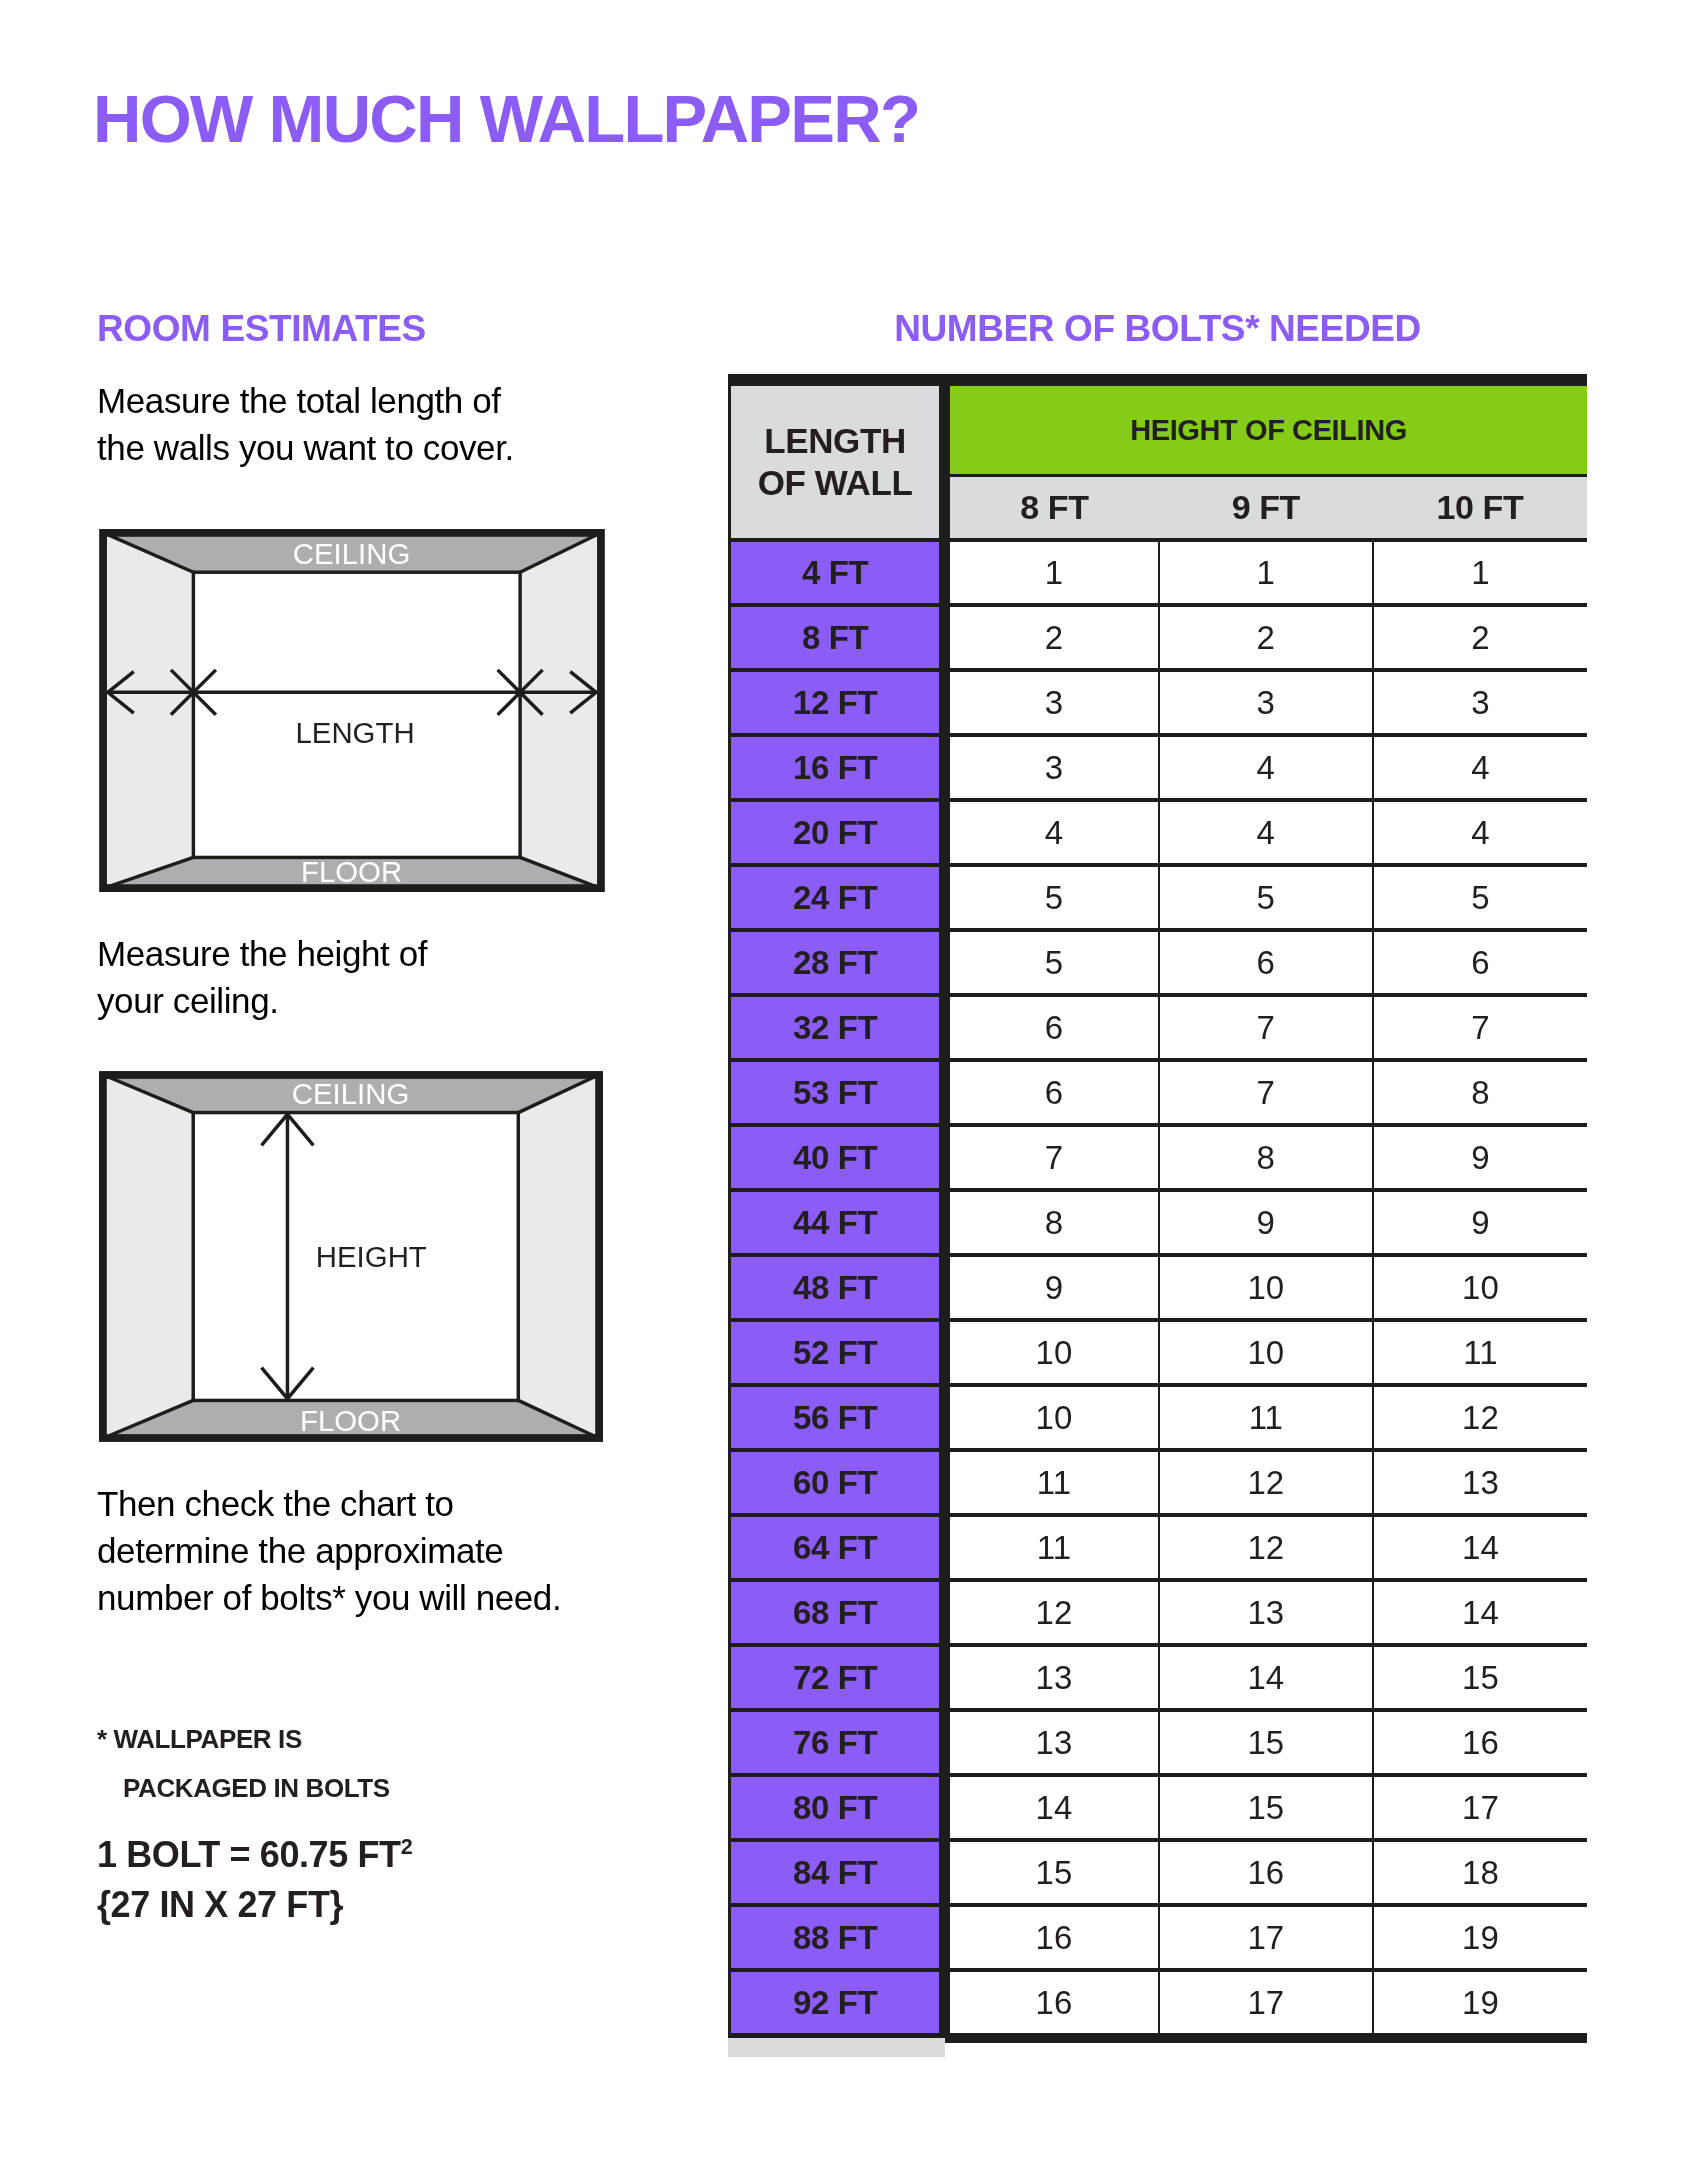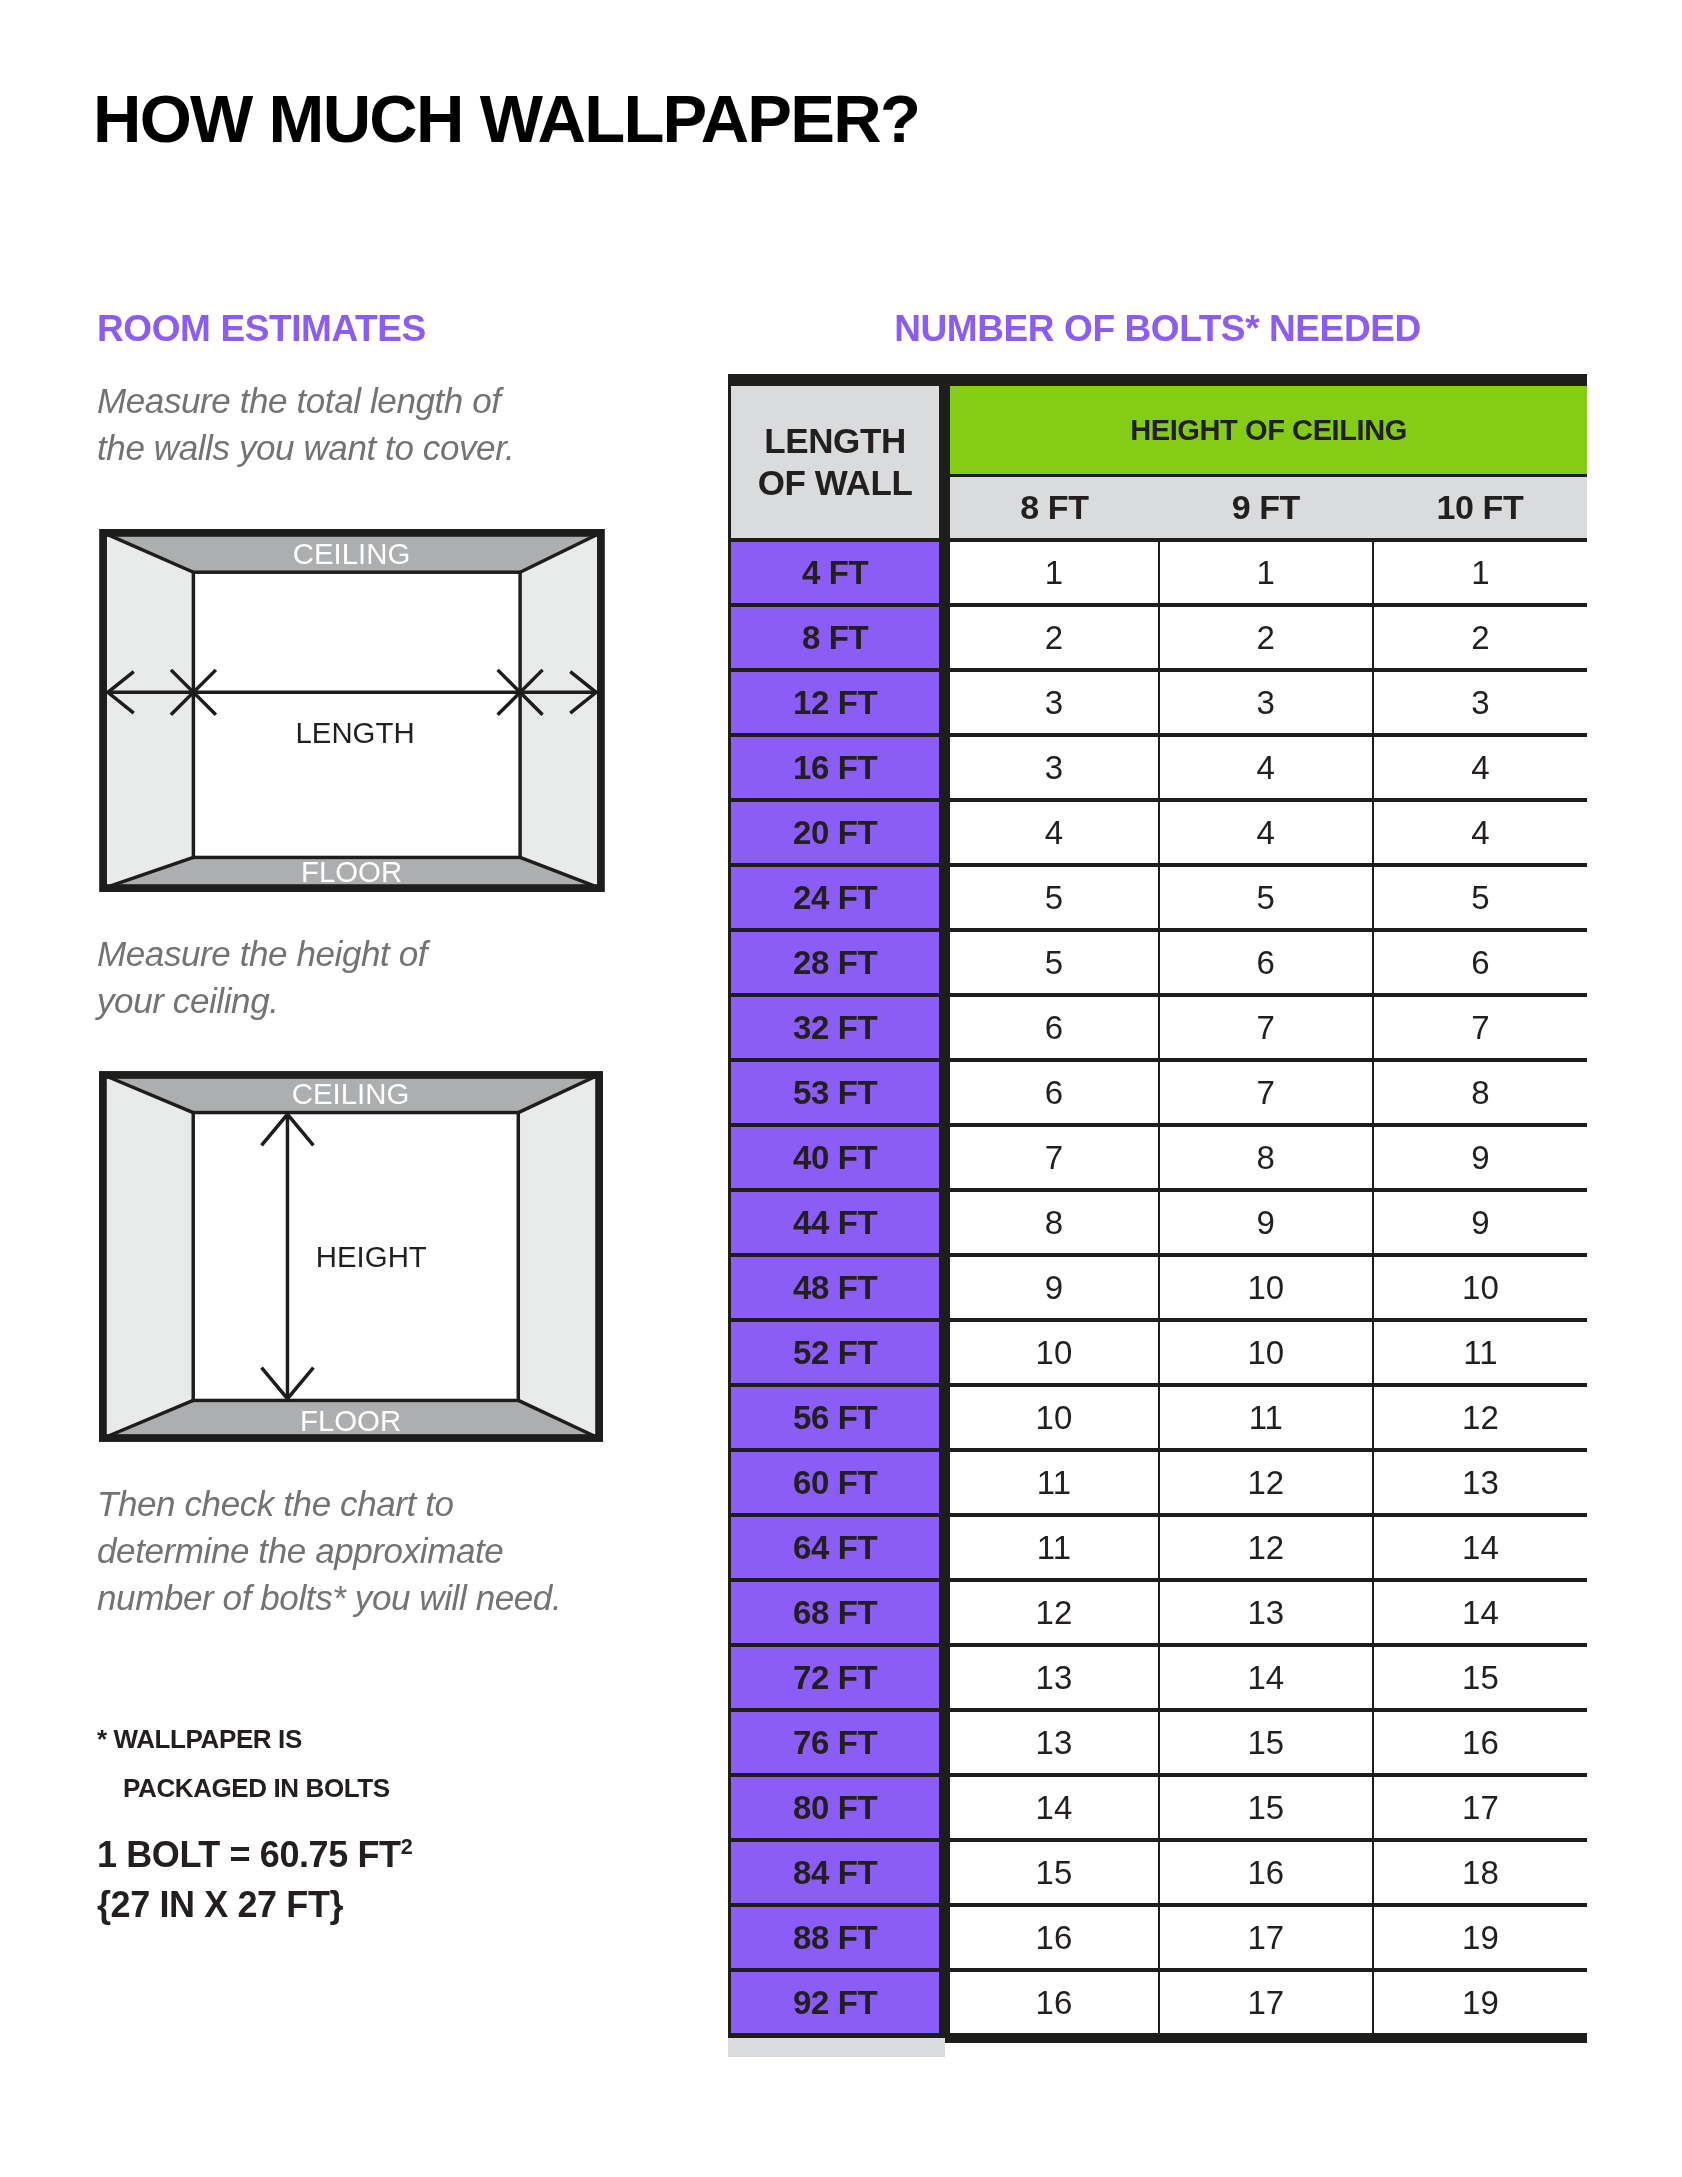--- a/index.html
+++ b/index.html
@@ -4,31 +4,31 @@
 <style>
   html,body { margin:0; padding:0; background:#ffffff; }
   .page {
     position:relative; width:1683px; height:2177px; background:#ffffff;
     font-family:"Liberation Sans", sans-serif; color:#231F20; overflow:hidden;
   }
   .abs { position:absolute; }
 
   .title {
     left:93px; top:80px; width:1211px;
-    font-size:67px; font-weight:bold; letter-spacing:-1.7px; color:#000000;
+    font-size:67px; font-weight:bold; letter-spacing:-1.7px; color:#8b5cf6;
   }
   .blue-heading {
     font-size:37px; font-weight:bold; color:#8b5cf6; letter-spacing:-0.4px;
   }
   .room-estimates { left:97px; top:308px; }
   .bolts-heading { left:728px; top:308px; width:859px; text-align:center; }
 
   .para {
     left:97px; width:553px; font-size:35px; line-height:47px;
-    white-space:pre-line; color:#737373; letter-spacing:-0.4px;font-style:italic;
+    white-space:pre-line; color:#000000; letter-spacing:-0.4px;
   }
   .step1 { top:377px; }
   .step2 { top:930px; }
   .step3 { top:1480px; }
 
   .footnote {
     left:97px; top:1715px; font-size:26px; font-weight:bold; line-height:49px;
     letter-spacing:-0.4px;
   }
   .footnote .indent { padding-left:26px; }

